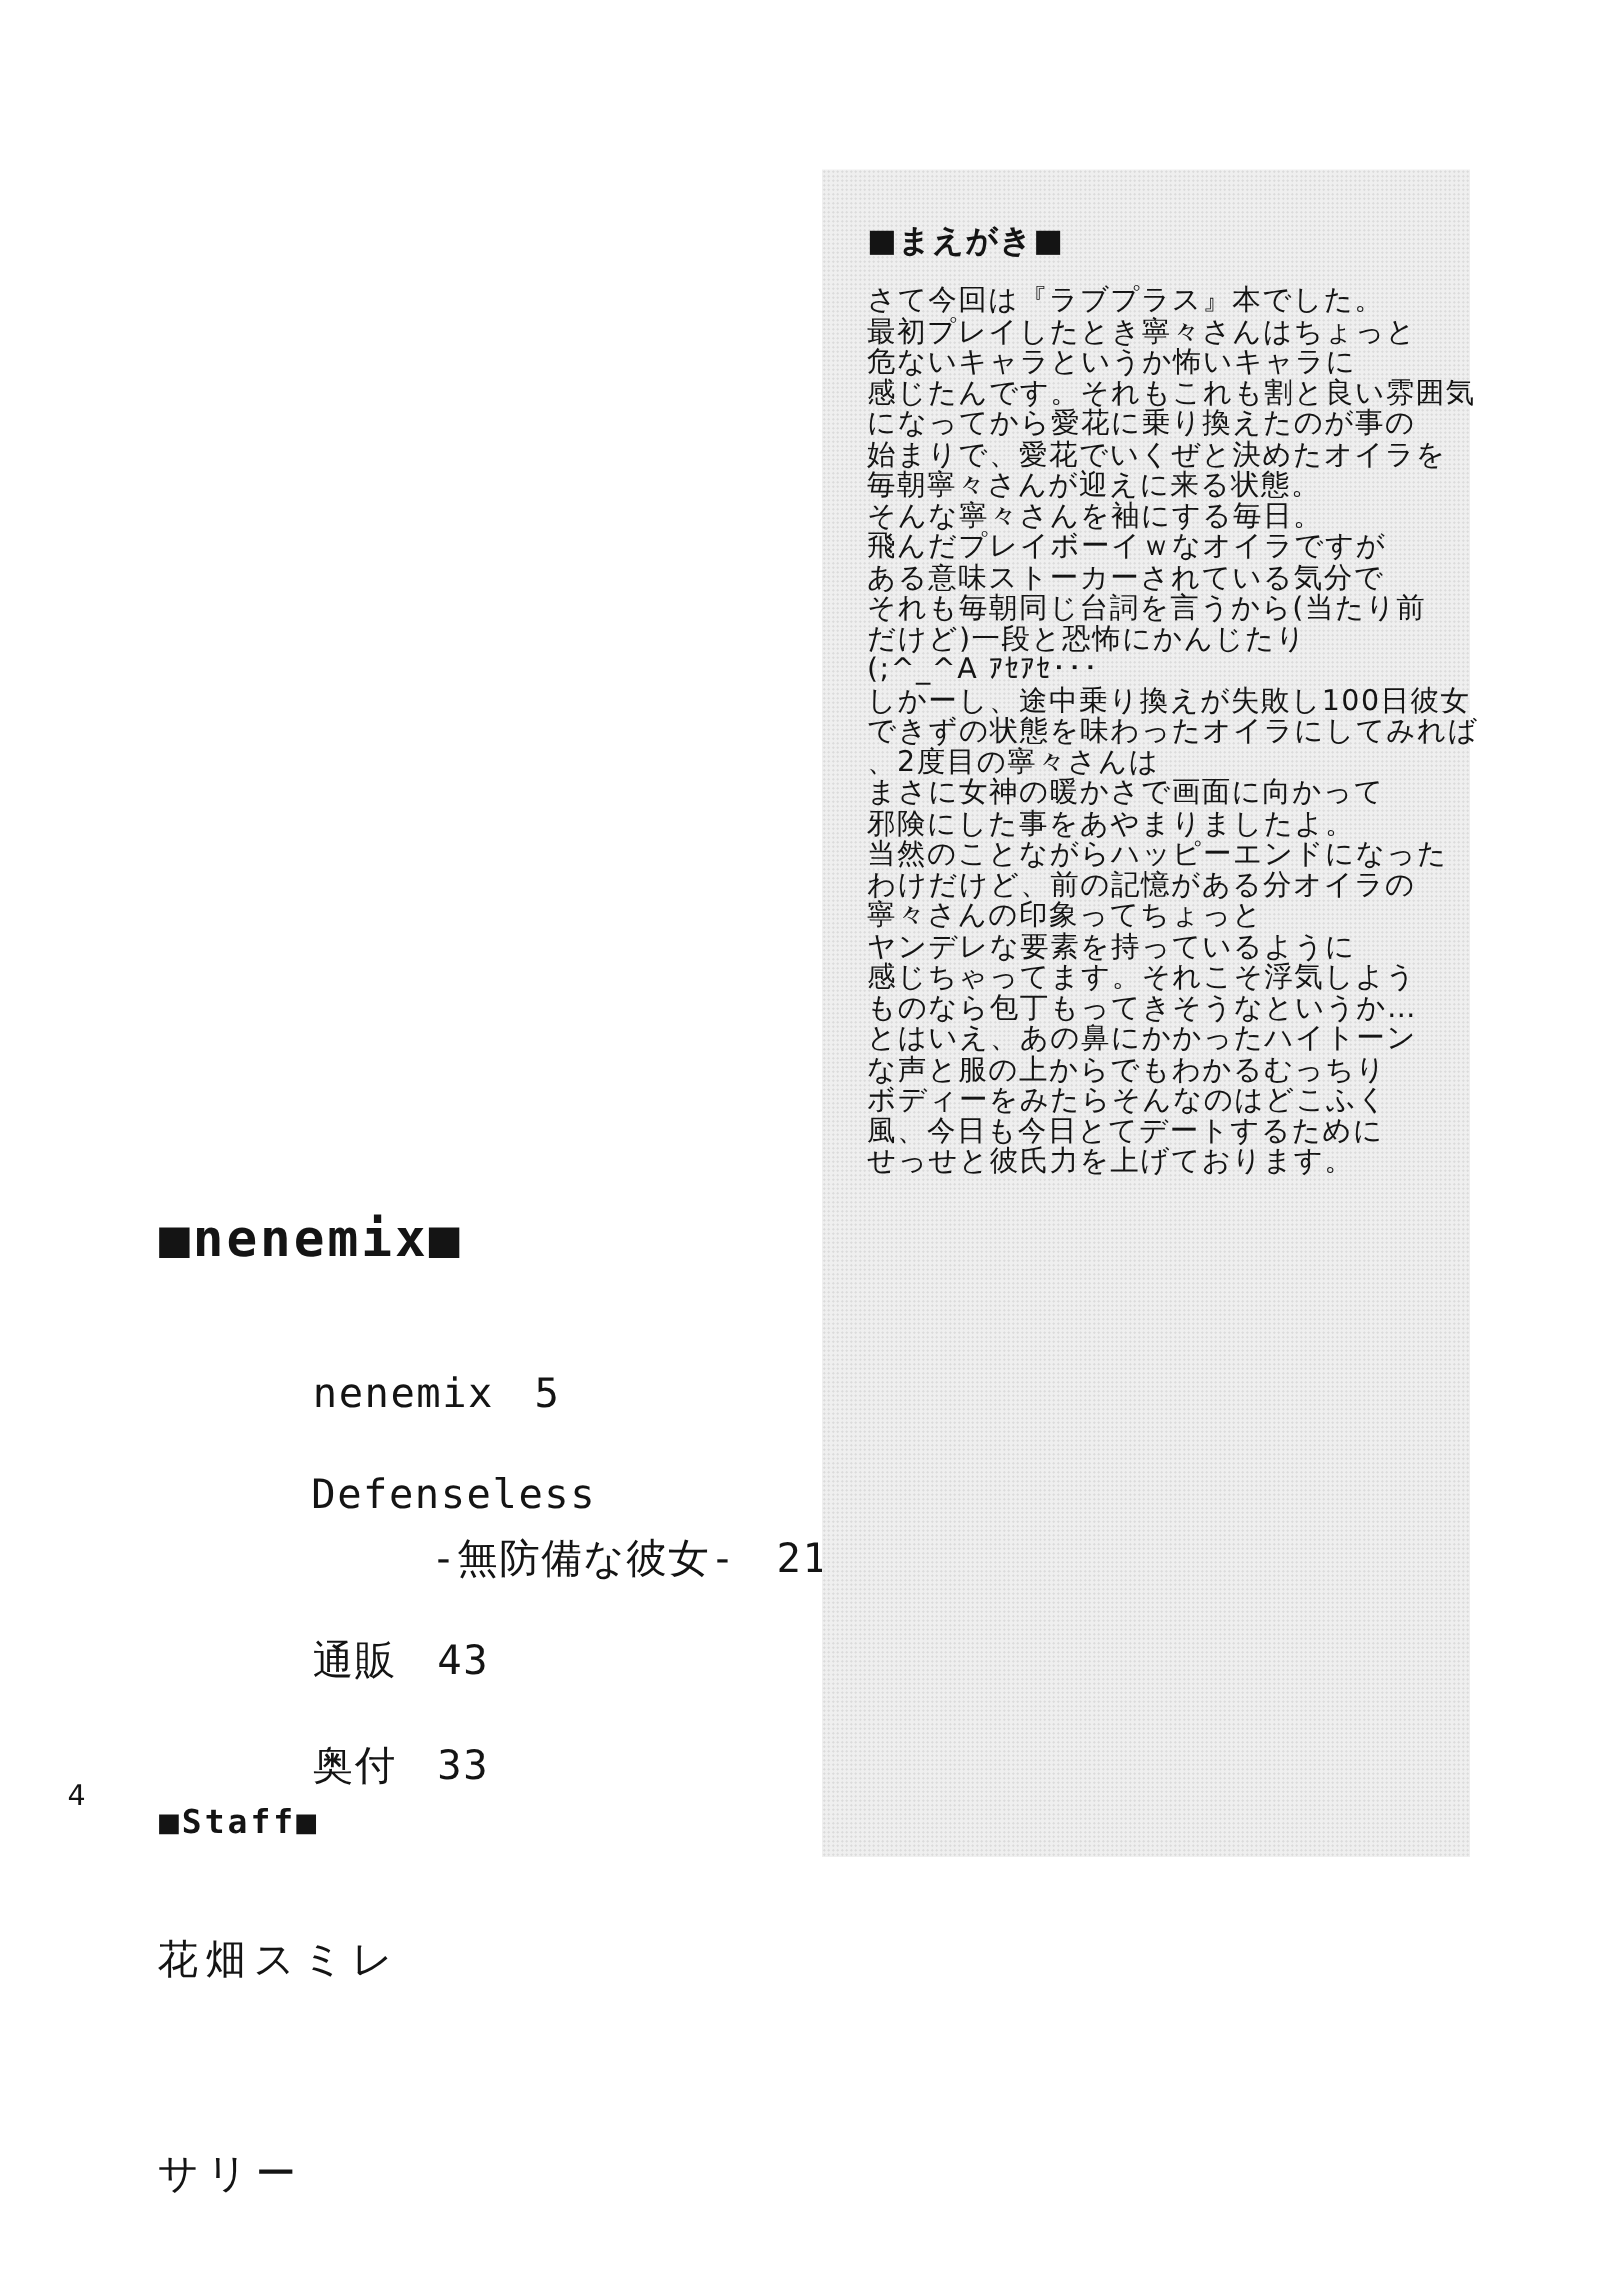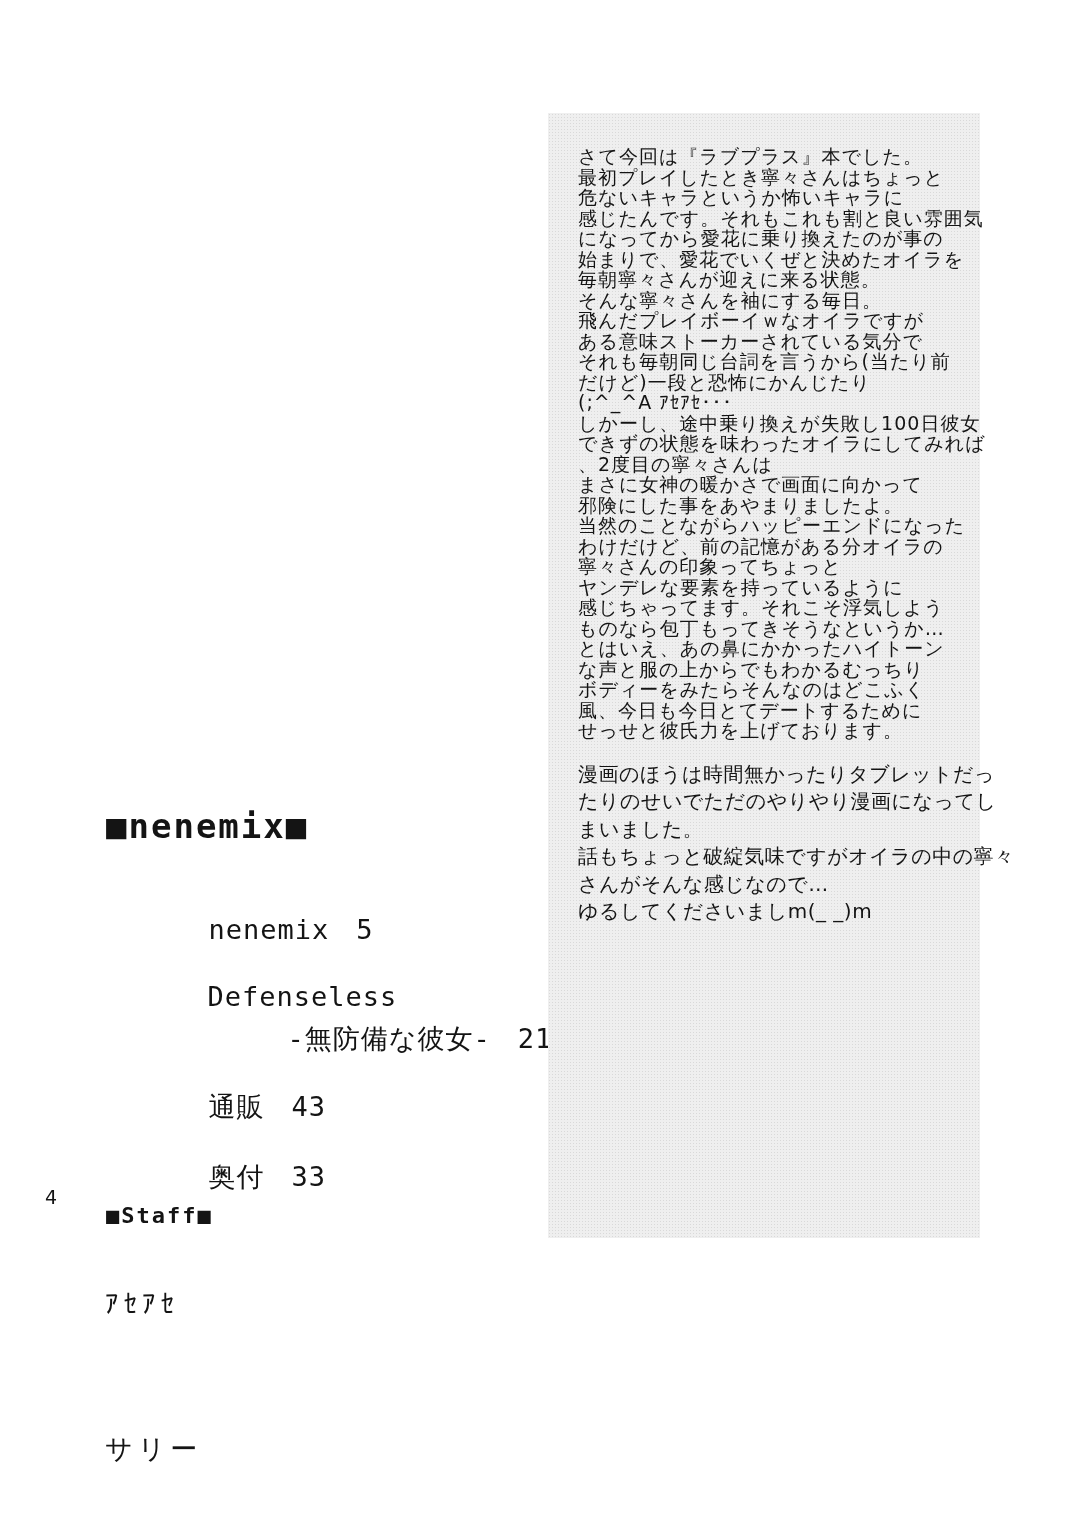--- a/index.html
+++ b/index.html
@@ -100,25 +100,26 @@
     <div class="abs mono toc-row row-tsuhan">
       <span>通販</span><span class="toc-page">43</span>
     </div>
 
     <div class="abs mono toc-row row-okuzuke">
       <span>奥付</span><span class="toc-page">33</span>
     </div>
 
     <div class="abs mono staff-title">■Staff■</div>
 
-    <div class="abs staff-name staff-1">ｱｾｱｾ</div>
+    <div class="abs staff-name staff-1">花畑スミレ</div>
     <div class="abs staff-name staff-2">サリー</div>
   </div>
 
   <div class="abs foreword-box">
+    <h2 class="foreword-title">■まえがき■</h2>
     <p>さて今回は『ラブプラス』本でした。
 最初プレイしたとき寧々さんはちょっと
 危ないキャラというか怖いキャラに
 感じたんです。それもこれも割と良い雰囲気
 になってから愛花に乗り換えたのが事の
 始まりで、愛花でいくぜと決めたオイラを
 毎朝寧々さんが迎えに来る状態。
 そんな寧々さんを袖にする毎日。
 飛んだプレイボーイｗなオイラですが
 ある意味ストーカーされている気分で
@@ -134,21 +135,15 @@
 わけだけど、前の記憶がある分オイラの
 寧々さんの印象ってちょっと
 ヤンデレな要素を持っているように
 感じちゃってます。それこそ浮気しよう
 ものなら包丁もってきそうなというか…
 とはいえ、あの鼻にかかったハイトーン
 な声と服の上からでもわかるむっちり
 ボディーをみたらそんなのはどこふく
 風、今日も今日とてデートするために
 せっせと彼氏力を上げております。</p>
-    <p class="para-last">漫画のほうは時間無かったりタブレットだっ
-たりのせいでただのやりやり漫画になってし
-まいました。
-話もちょっと破綻気味ですがオイラの中の寧々
-さんがそんな感じなので…
-ゆるしてくださいましm(_ _)m</p>
   </div>
 
 </div>
 
 </body></html>

